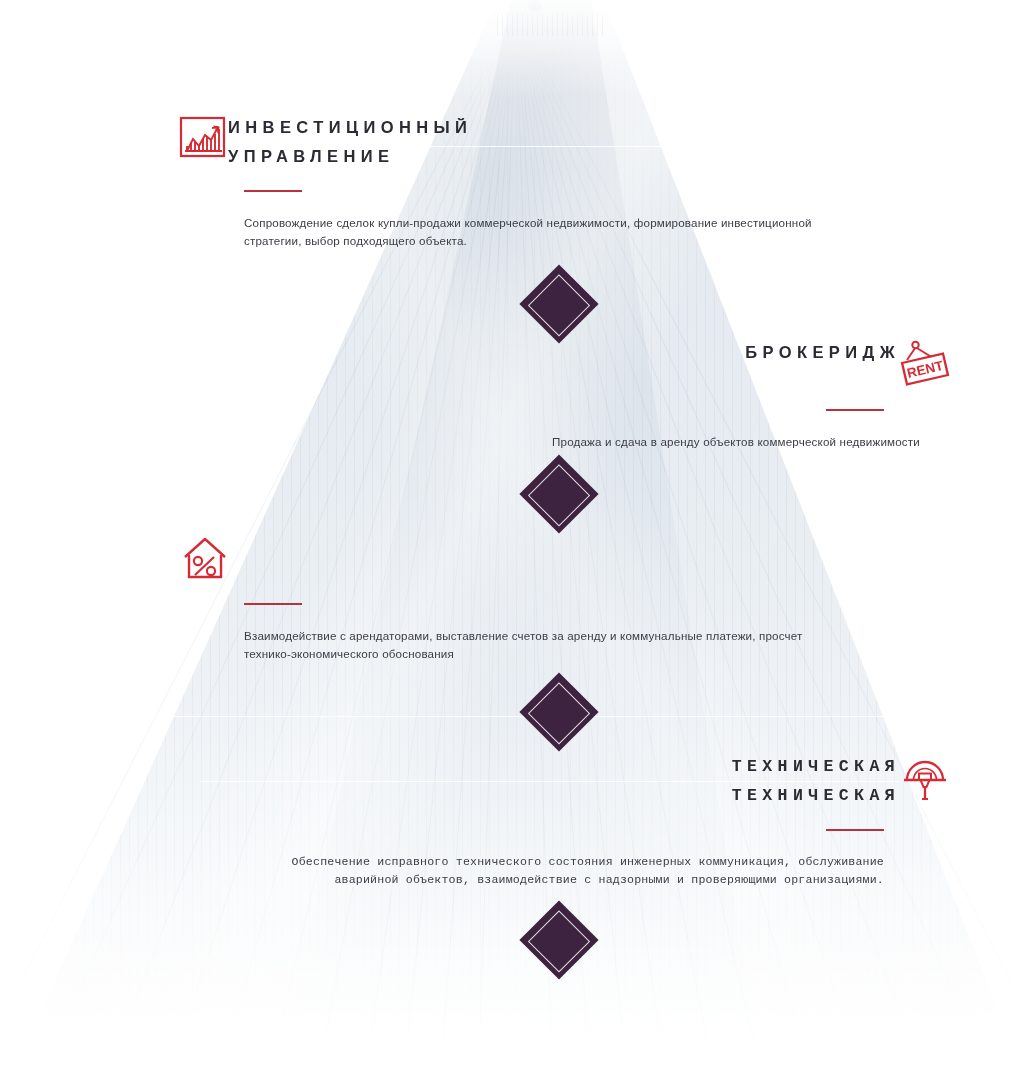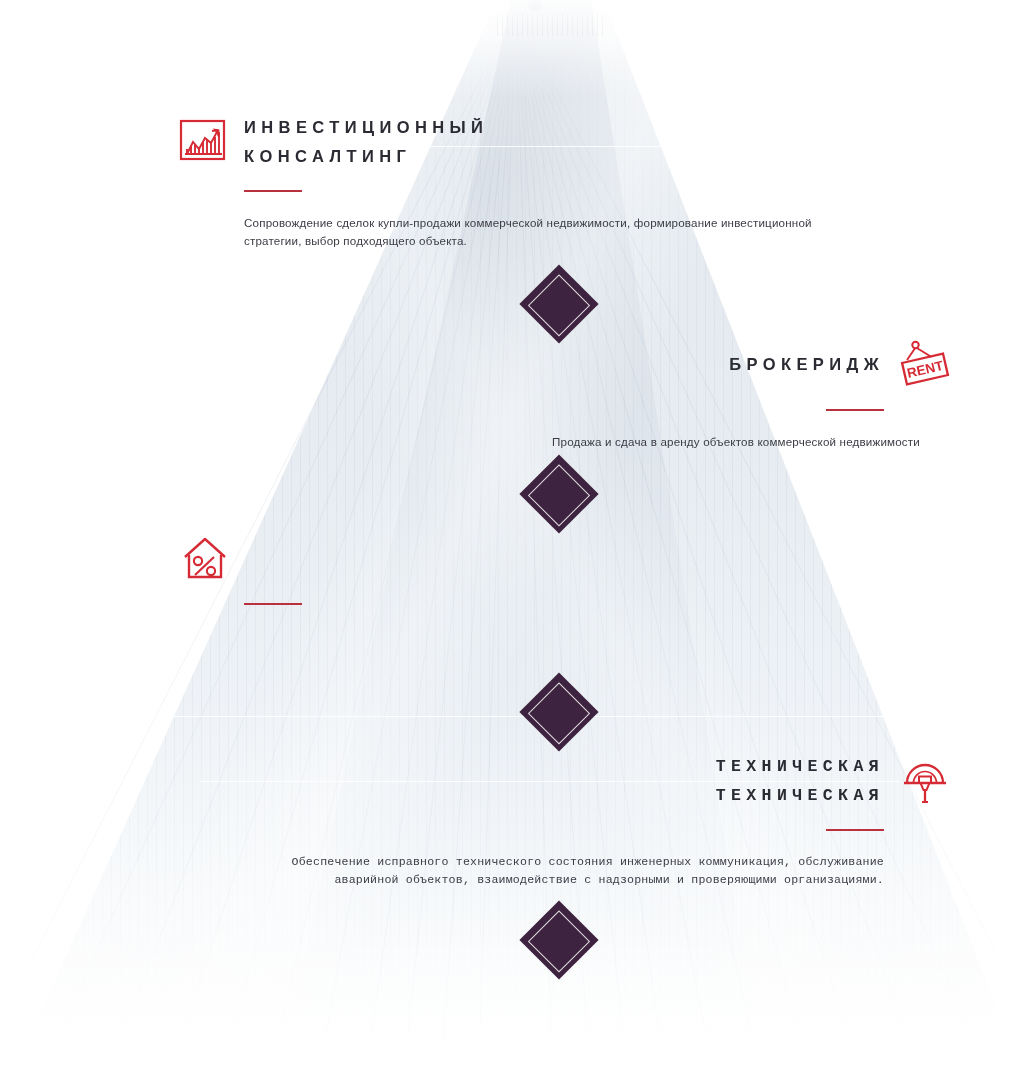--- a/index.html
+++ b/index.html
@@ -157,22 +157,21 @@
   }
 
   
   .content { position: absolute; inset: 0; }
 
   .block {
     position: absolute;
   }
   .block-head {
     display: flex;
-    align-items: center;
-    gap: 16px;
+    align-items: flex-start;
   }
   .block.right .block-head { flex-direction: row; justify-content: flex-end; }
 
   .block-icon {
     width: 50px;
     height: 52px;
     flex: 0 0 50px;
     display: block;
   }
 
@@ -283,21 +282,21 @@
                 <path d="M37 38 L37 21"></path>
                 <path d="M41 38 L41 16"></path>
               <path d="M7 38 L44 38"></path>
             </g>
             <path d="M40 14 L34 15 M40 14 L40.5 20.5" fill="none" stroke="#d62b35" stroke-width="2.1"></path>
             <path d="M35 12.5 L41.5 13.5 L40.5 20" fill="#d62b35"></path>
           </svg>
         </span>
         <div>
           <div class="title">ИНВЕСТИЦИОННЫЙ</div>
-          <div class="title">КОНСАЛТИНГ</div>
+          <div class="title">УПРАВЛЕНИЕ</div>
         </div>
       </div>
       <div class="rule" style="margin-left:66px;"></div>
       <div class="desc" style="margin-left:66px; width:624px;">Сопровождение сделок купли-продажи коммерческой недвижимости, формирование инвестиционной стратегии, выбор подходящего объекта.</div>
     </div>
 
     <div class="diamond" style="left:531px; top:276px;"></div>
 
     <div class="block right" style="left:200px; top:338px; width:750px;">
       <div class="block-head">
@@ -327,20 +326,21 @@
           <svg viewBox="0 0 50 52" width="50" height="52" aria-hidden="true">
             <path d="M5 25 L25 7 L45 25" fill="none" stroke="#d62b35" stroke-width="2.4" stroke-linejoin="round"></path>
             <path d="M9 23 L9 45 L41 45 L41 23" fill="none" stroke="#d62b35" stroke-width="2.4"></path>
             <circle cx="18" cy="29" r="4.1" fill="none" stroke="#d62b35" stroke-width="2.1"></circle>
             <circle cx="31" cy="39" r="4.1" fill="none" stroke="#d62b35" stroke-width="2.1"></circle>
             <path d="M34 25 L15 43" fill="none" stroke="#d62b35" stroke-width="2.2"></path>
           </svg>
         </span>
       </div>
       <div class="rule" style="margin-left:64px;"></div>
+      <div class="desc" style="margin-left:64px; width:560px;">Взаимодействие с арендаторами, выставление счетов за аренду и коммунальные платежи, просчет технико-экономического обоснования</div>
     </div>
 
     <div class="diamond" style="left:531px; top:684px;"></div>
 
     <div class="block right" style="left:230px; top:752px; width:720px;font-family:Liberation Mono, monospace;">
       <div class="block-head">
         <div>
           <div class="title">ТЕХНИЧЕСКАЯ</div>
           <div class="title">ТЕХНИЧЕСКАЯ</div>
         </div>

